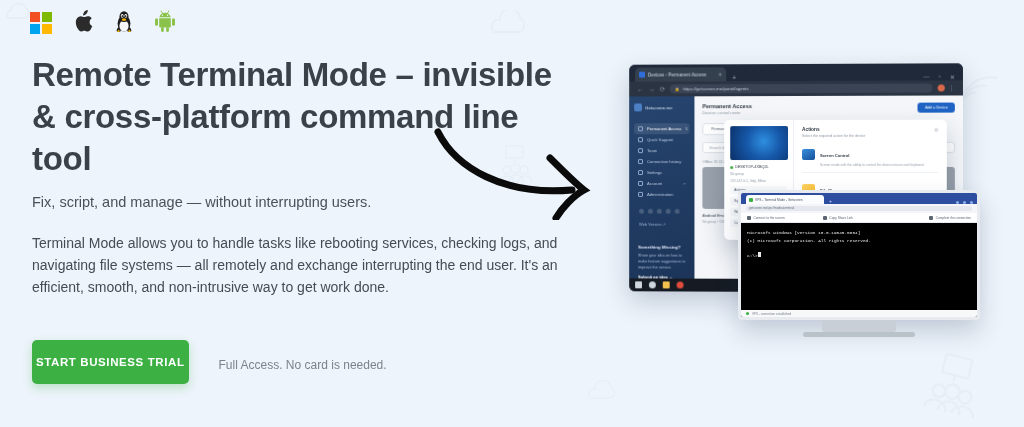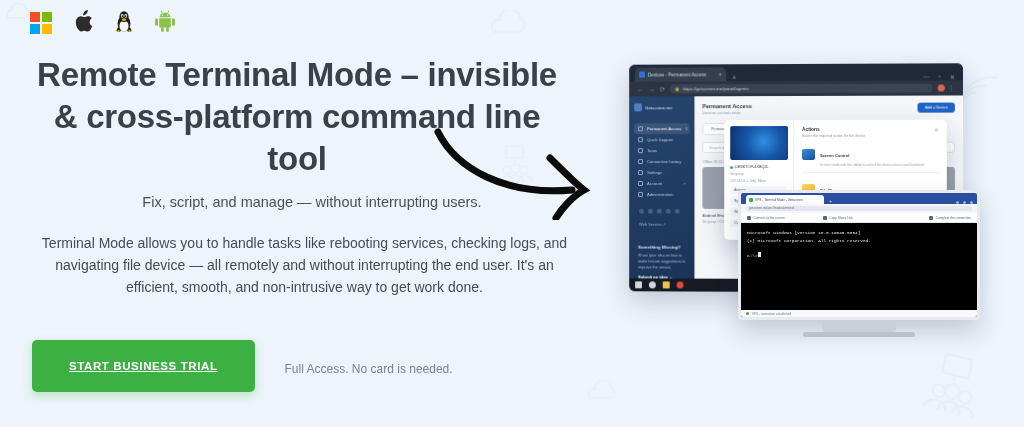--- a/index.html
+++ b/index.html
@@ -24,21 +24,21 @@
   .platforms {
     position: absolute; left: 30px; top: 8px;
     display: flex; align-items: center; gap: 22px;
     height: 30px;
   }
   .plat-ico { display: block; }
   .ms-grid { width: 22px; height: 22px; display: grid; grid-template-columns: 10px 10px; grid-template-rows: 10px 10px; gap: 2px; }
   .ms-grid i { display: block; width: 10px; height: 10px; }
 
   
-  .left { position: absolute; left: 32px; top: 54px; width: 560px; text-align: center; }
+  .left { position: absolute; left: 32px; top: 54px; width: 560px; }
   h1.headline {
     font-size: 33px;
     line-height: 42px;
     font-weight: bold;
     color: #3b4149;
     letter-spacing: -0.3px;
     max-width: 530px;
   }
   .sub {
     margin-top: 12px;
@@ -58,28 +58,27 @@
   .cta-row {
     position: absolute; left: 32px; top: 340px;
     display: flex; align-items: center; gap: 18px;
   }
   .btn-primary {
     background: #3cb043;
     color: #fff;
     font-size: 11.5px;
     font-weight: bold;
     letter-spacing: .6px;
-    padding: 0 37px;
-    height: 52px;
+    padding: 0 4px;
+    height: 44px;
     line-height: 44px;
     border: none;
     border-radius: 5px;
     cursor: pointer;
     box-shadow: 0 4px 10px rgba(60,176,67,.28);
-    text-decoration: underline;
   }
   .btn-secondary {
     background: #fff;
     color: #3d7dff;
     font-size: 11.5px;
     font-weight: bold;
     letter-spacing: .6px;
     padding: 0 26px;
     height: 44px;
     line-height: 42px;
@@ -362,21 +361,21 @@
         <circle cx="7.4" cy="5.3" r=".7" fill="#edf4fb"></circle>
         <circle cx="12.6" cy="5.3" r=".7" fill="#edf4fb"></circle>
         <path d="M6.2 1.1l1.3 2M13.8 1.1l-1.3 2" stroke="#8bc34a" stroke-width="1" stroke-linecap="round"></path>
       </svg>
     </span>
   </div>
 
   <div class="left">
     <h1 class="headline">Remote Terminal Mode – invisible &amp; cross-platform command line tool</h1>
     <p class="sub">Fix, script, and manage — without interrupting users.</p>
-    <p class="body-copy">Terminal Mode allows you to handle tasks like rebooting services, checking logs, and navigating file device — all remotely and without interrupting the end user. It's an efficient, smooth, and non-intrusive way to get work done.</p>
+    <p class="body-copy">Terminal Mode allows you to handle tasks like rebooting services, checking logs, and navigating file systems — all remotely and exchange interrupting the end user. It's an efficient, smooth, and non-intrusive way to get work done.</p>
   </div>
 
   <div class="arrow">
     <svg width="182" height="92" viewBox="0 0 182 92" fill="none">
       <path d="M6 4 C 24 40, 72 68, 140 62" stroke="#0b0b0b" stroke-width="7" stroke-linecap="round"></path>
       <path d="M118 30 C 132 44, 144 56, 152 62 C 141 68, 130 80, 124 90" stroke="#0b0b0b" stroke-width="7" stroke-linecap="round" fill="none"></path>
     </svg>
   </div>
 
   <div class="cta-row">

